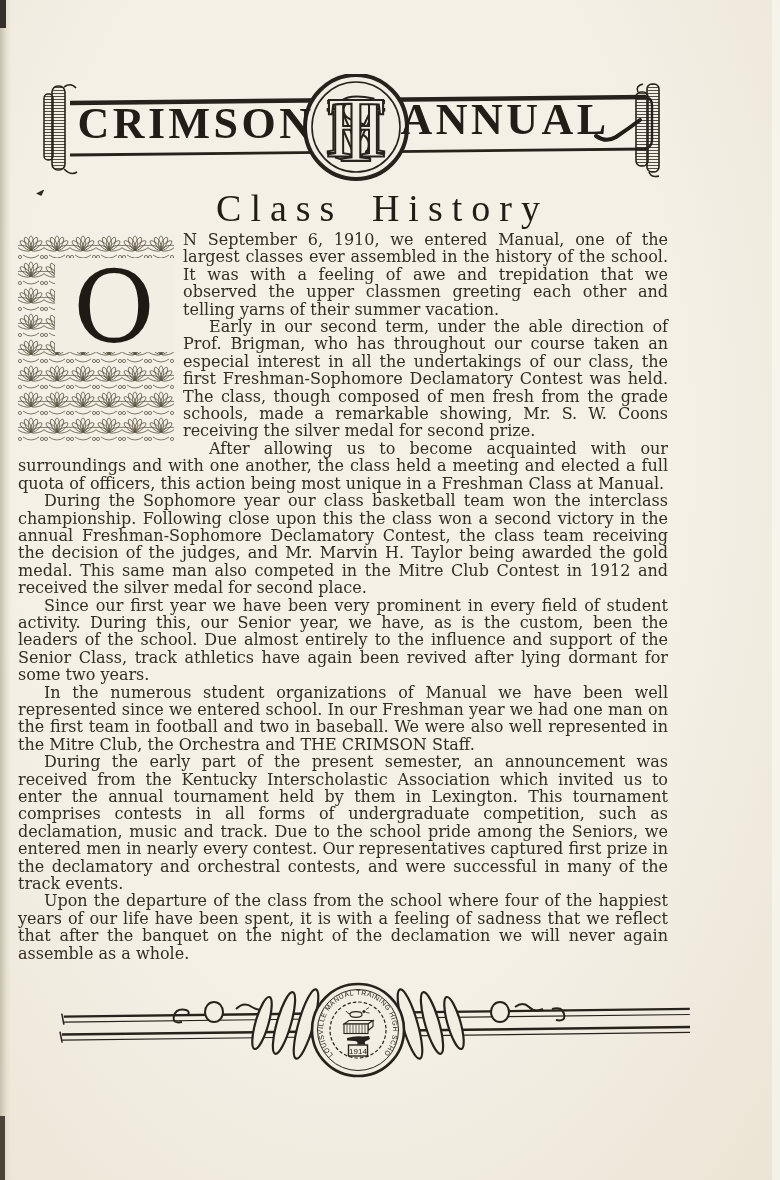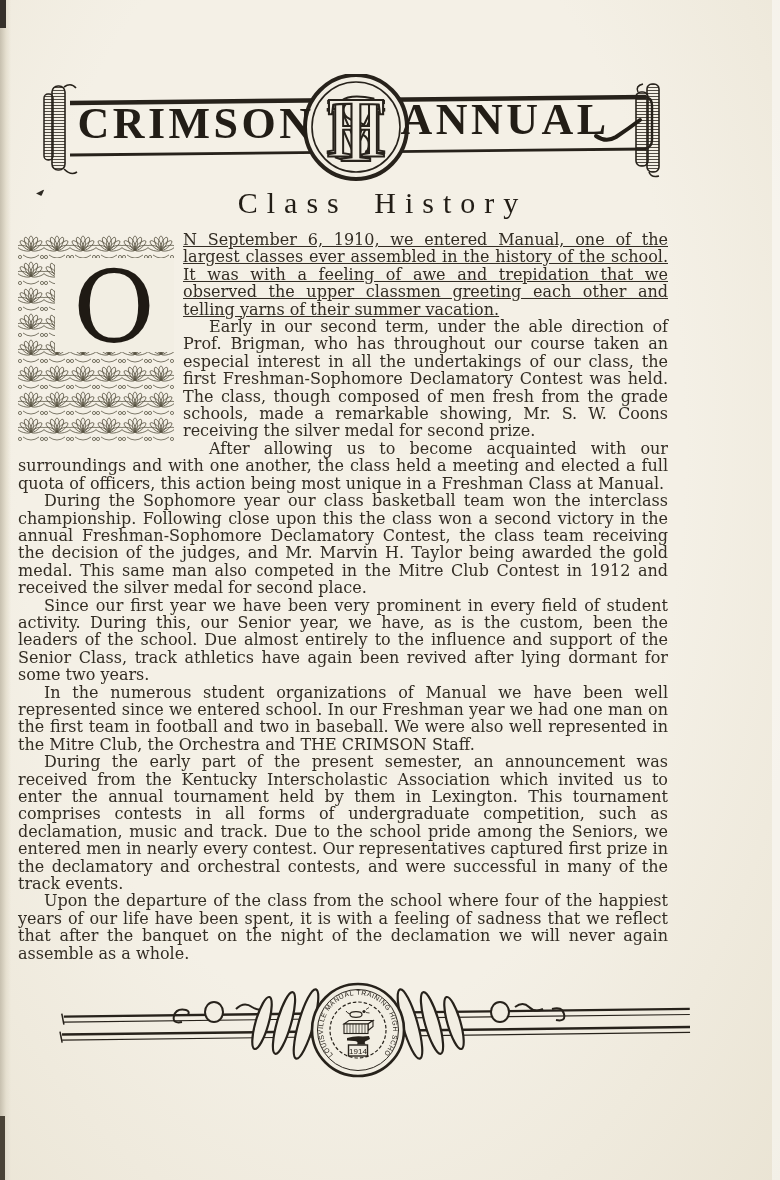--- a/index.html
+++ b/index.html
@@ -14,30 +14,30 @@
   .edge-mark-top{position:absolute;left:0;top:0;width:6px;height:28px;background:#35302a;}
   .edge-mark-bottom{position:absolute;left:0;top:1116px;width:5px;height:64px;background:#4a4337;}
   .edge-right{position:absolute;right:0;top:0;width:8px;height:1180px;background:rgba(255,255,255,0.45);}
   .stray-mark{position:absolute;left:36px;top:190px;width:9px;height:6px;background:#2e2a23;
     clip-path:polygon(0 45%,100% 0,55% 100%);transform:rotate(-10deg);}
   
   .banner{position:absolute;left:0;top:74px;width:780px;height:114px;}
   
   .title{
     position:absolute;left:60px;top:186px;width:645px;text-align:center;
-    font-family:"Liberation Serif", serif;font-size:30px;letter-spacing:9px;
+    font-family:"Liberation Serif", serif;font-size:38px;letter-spacing:9px;
     word-spacing:10px;color:#221d16;white-space:nowrap;
   }
   
   .bodytext{
     position:absolute;left:18px;top:231px;width:650px;
     font-size:16px;line-height:17.4px;text-align:justify;color:#332d24;
   }
   .bodytext p{margin:0;text-indent:26px;}
-  .bodytext p.first{text-indent:0;text-decoration:underline;}
+  .bodytext p.first{text-indent:0;}
   .dropblock{float:left;width:156px;height:208px;margin:2px 9px 3px 0;}
   
   .footer-orn{position:absolute;left:0;top:982px;width:780px;height:100px;}
 </style>
 </head>
 <body>
 
 <div class="page">
 
   <div class="edge-left"></div>

